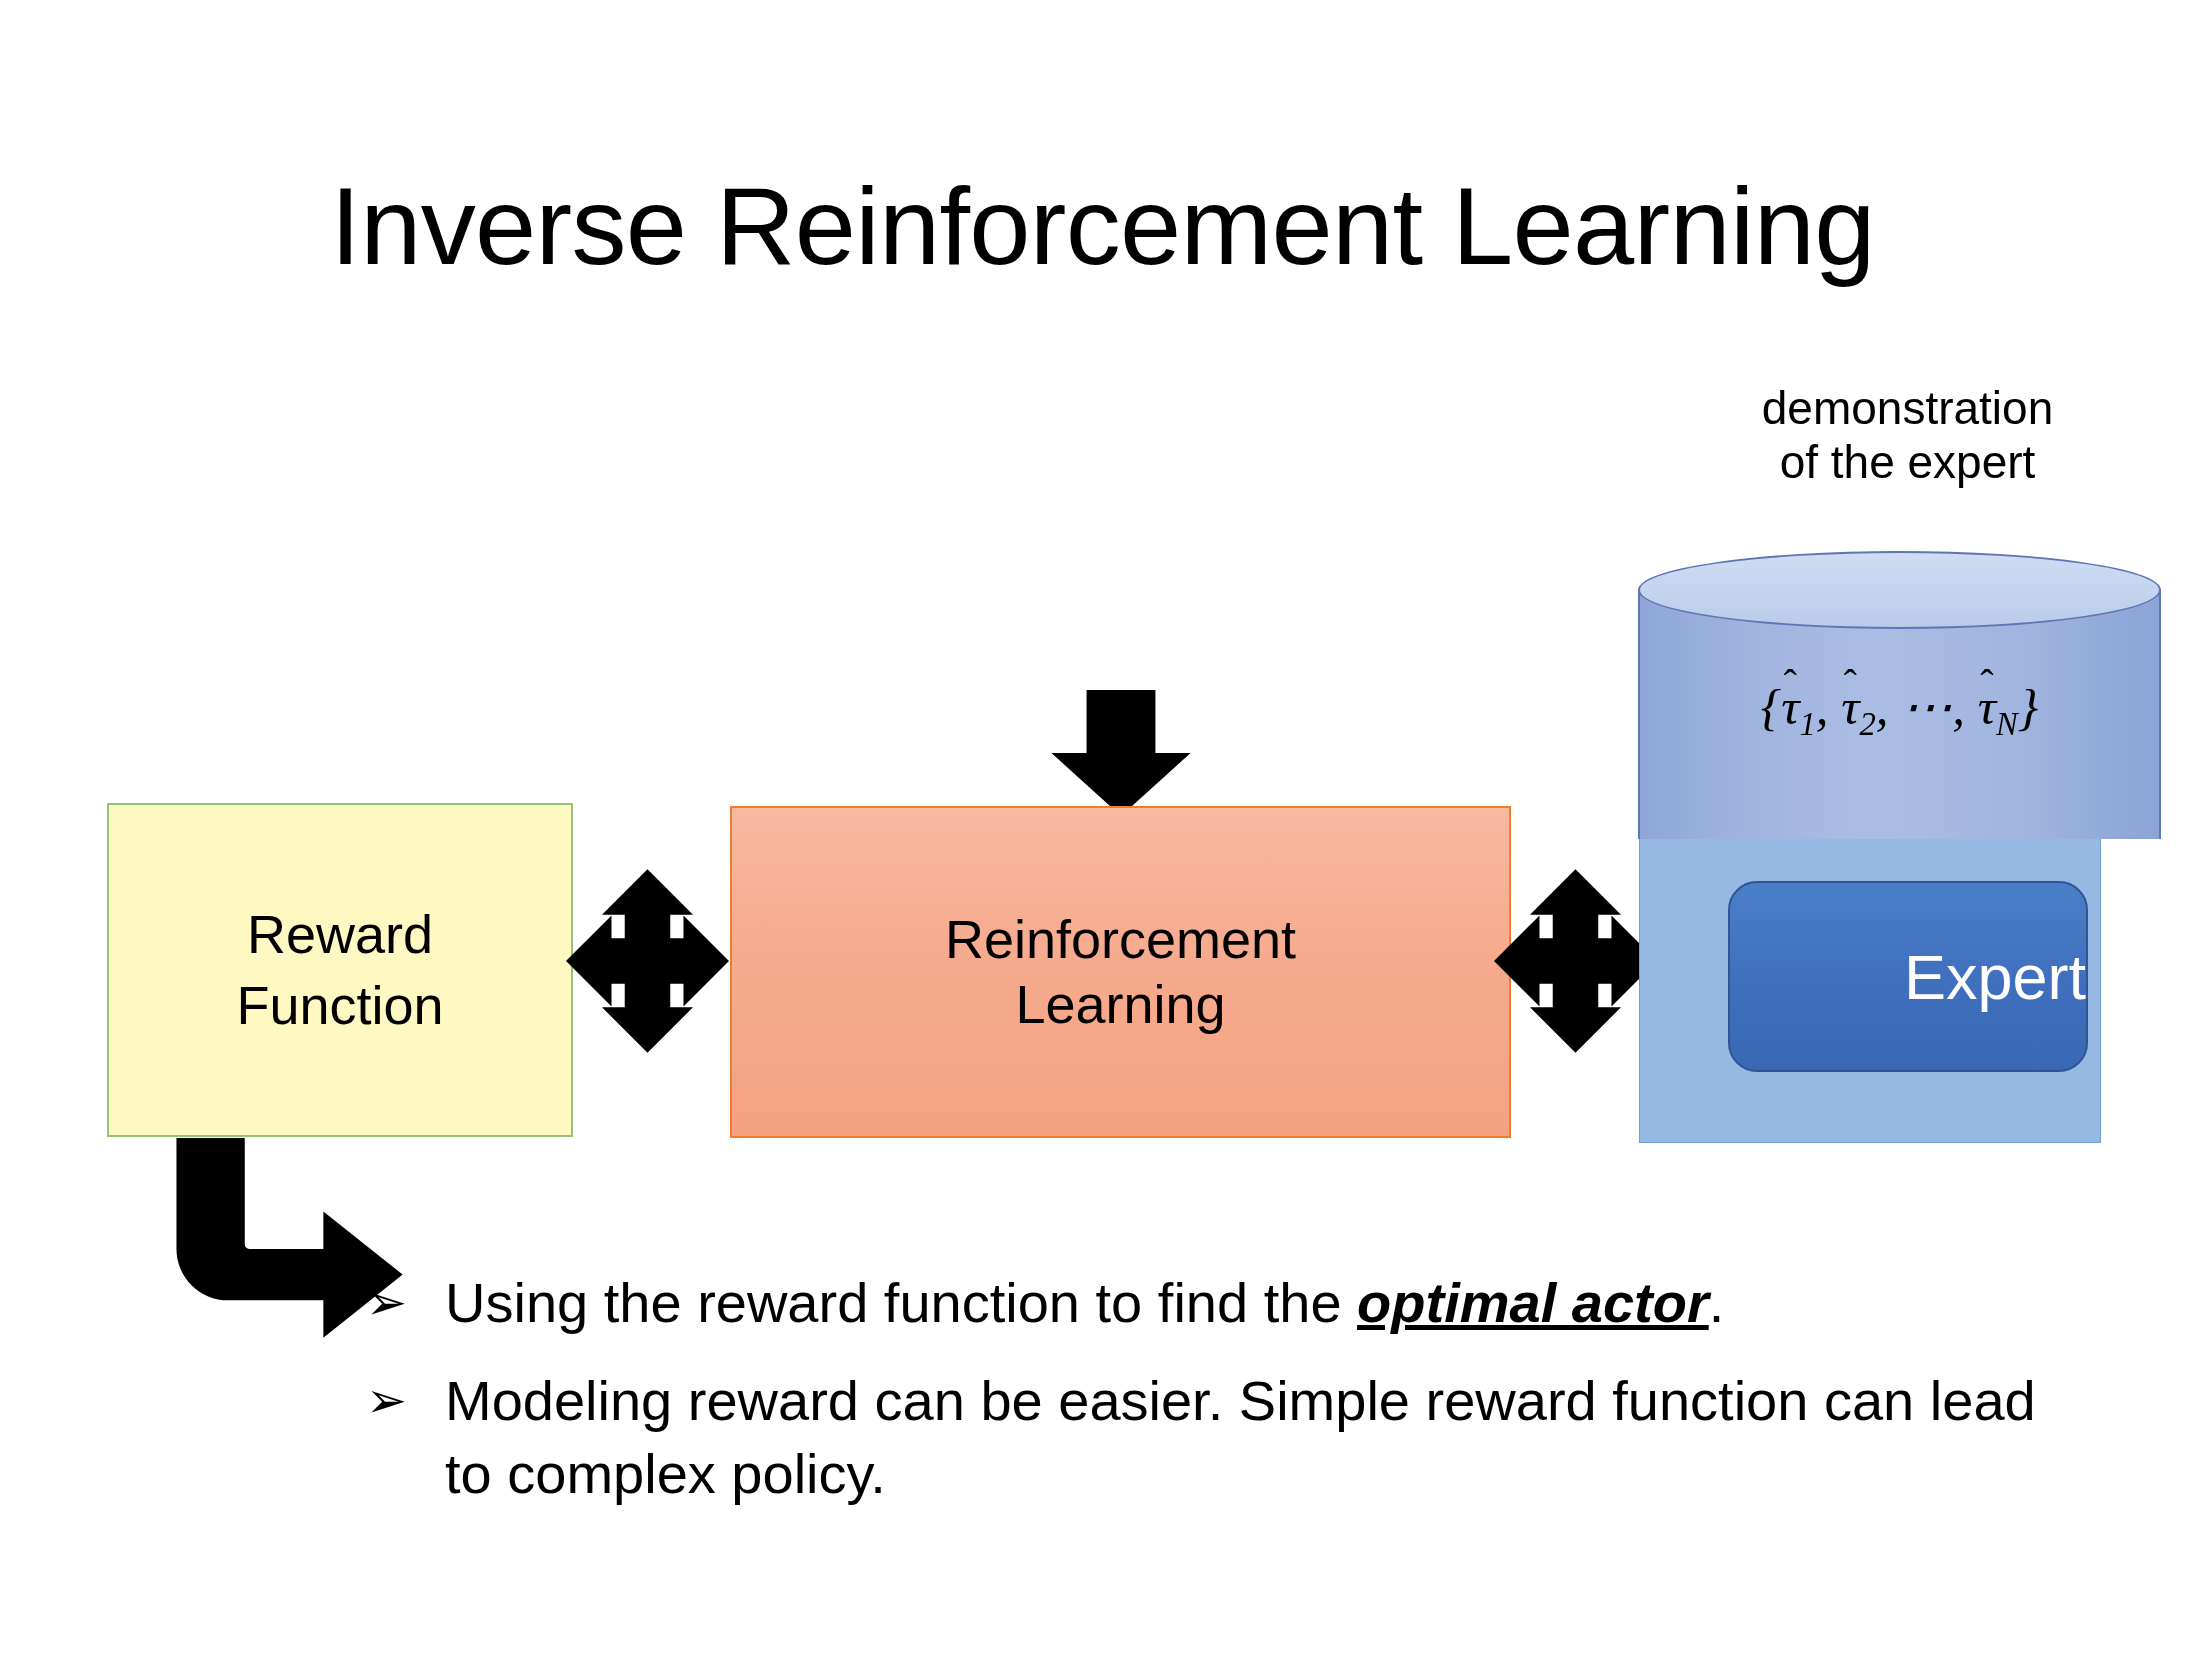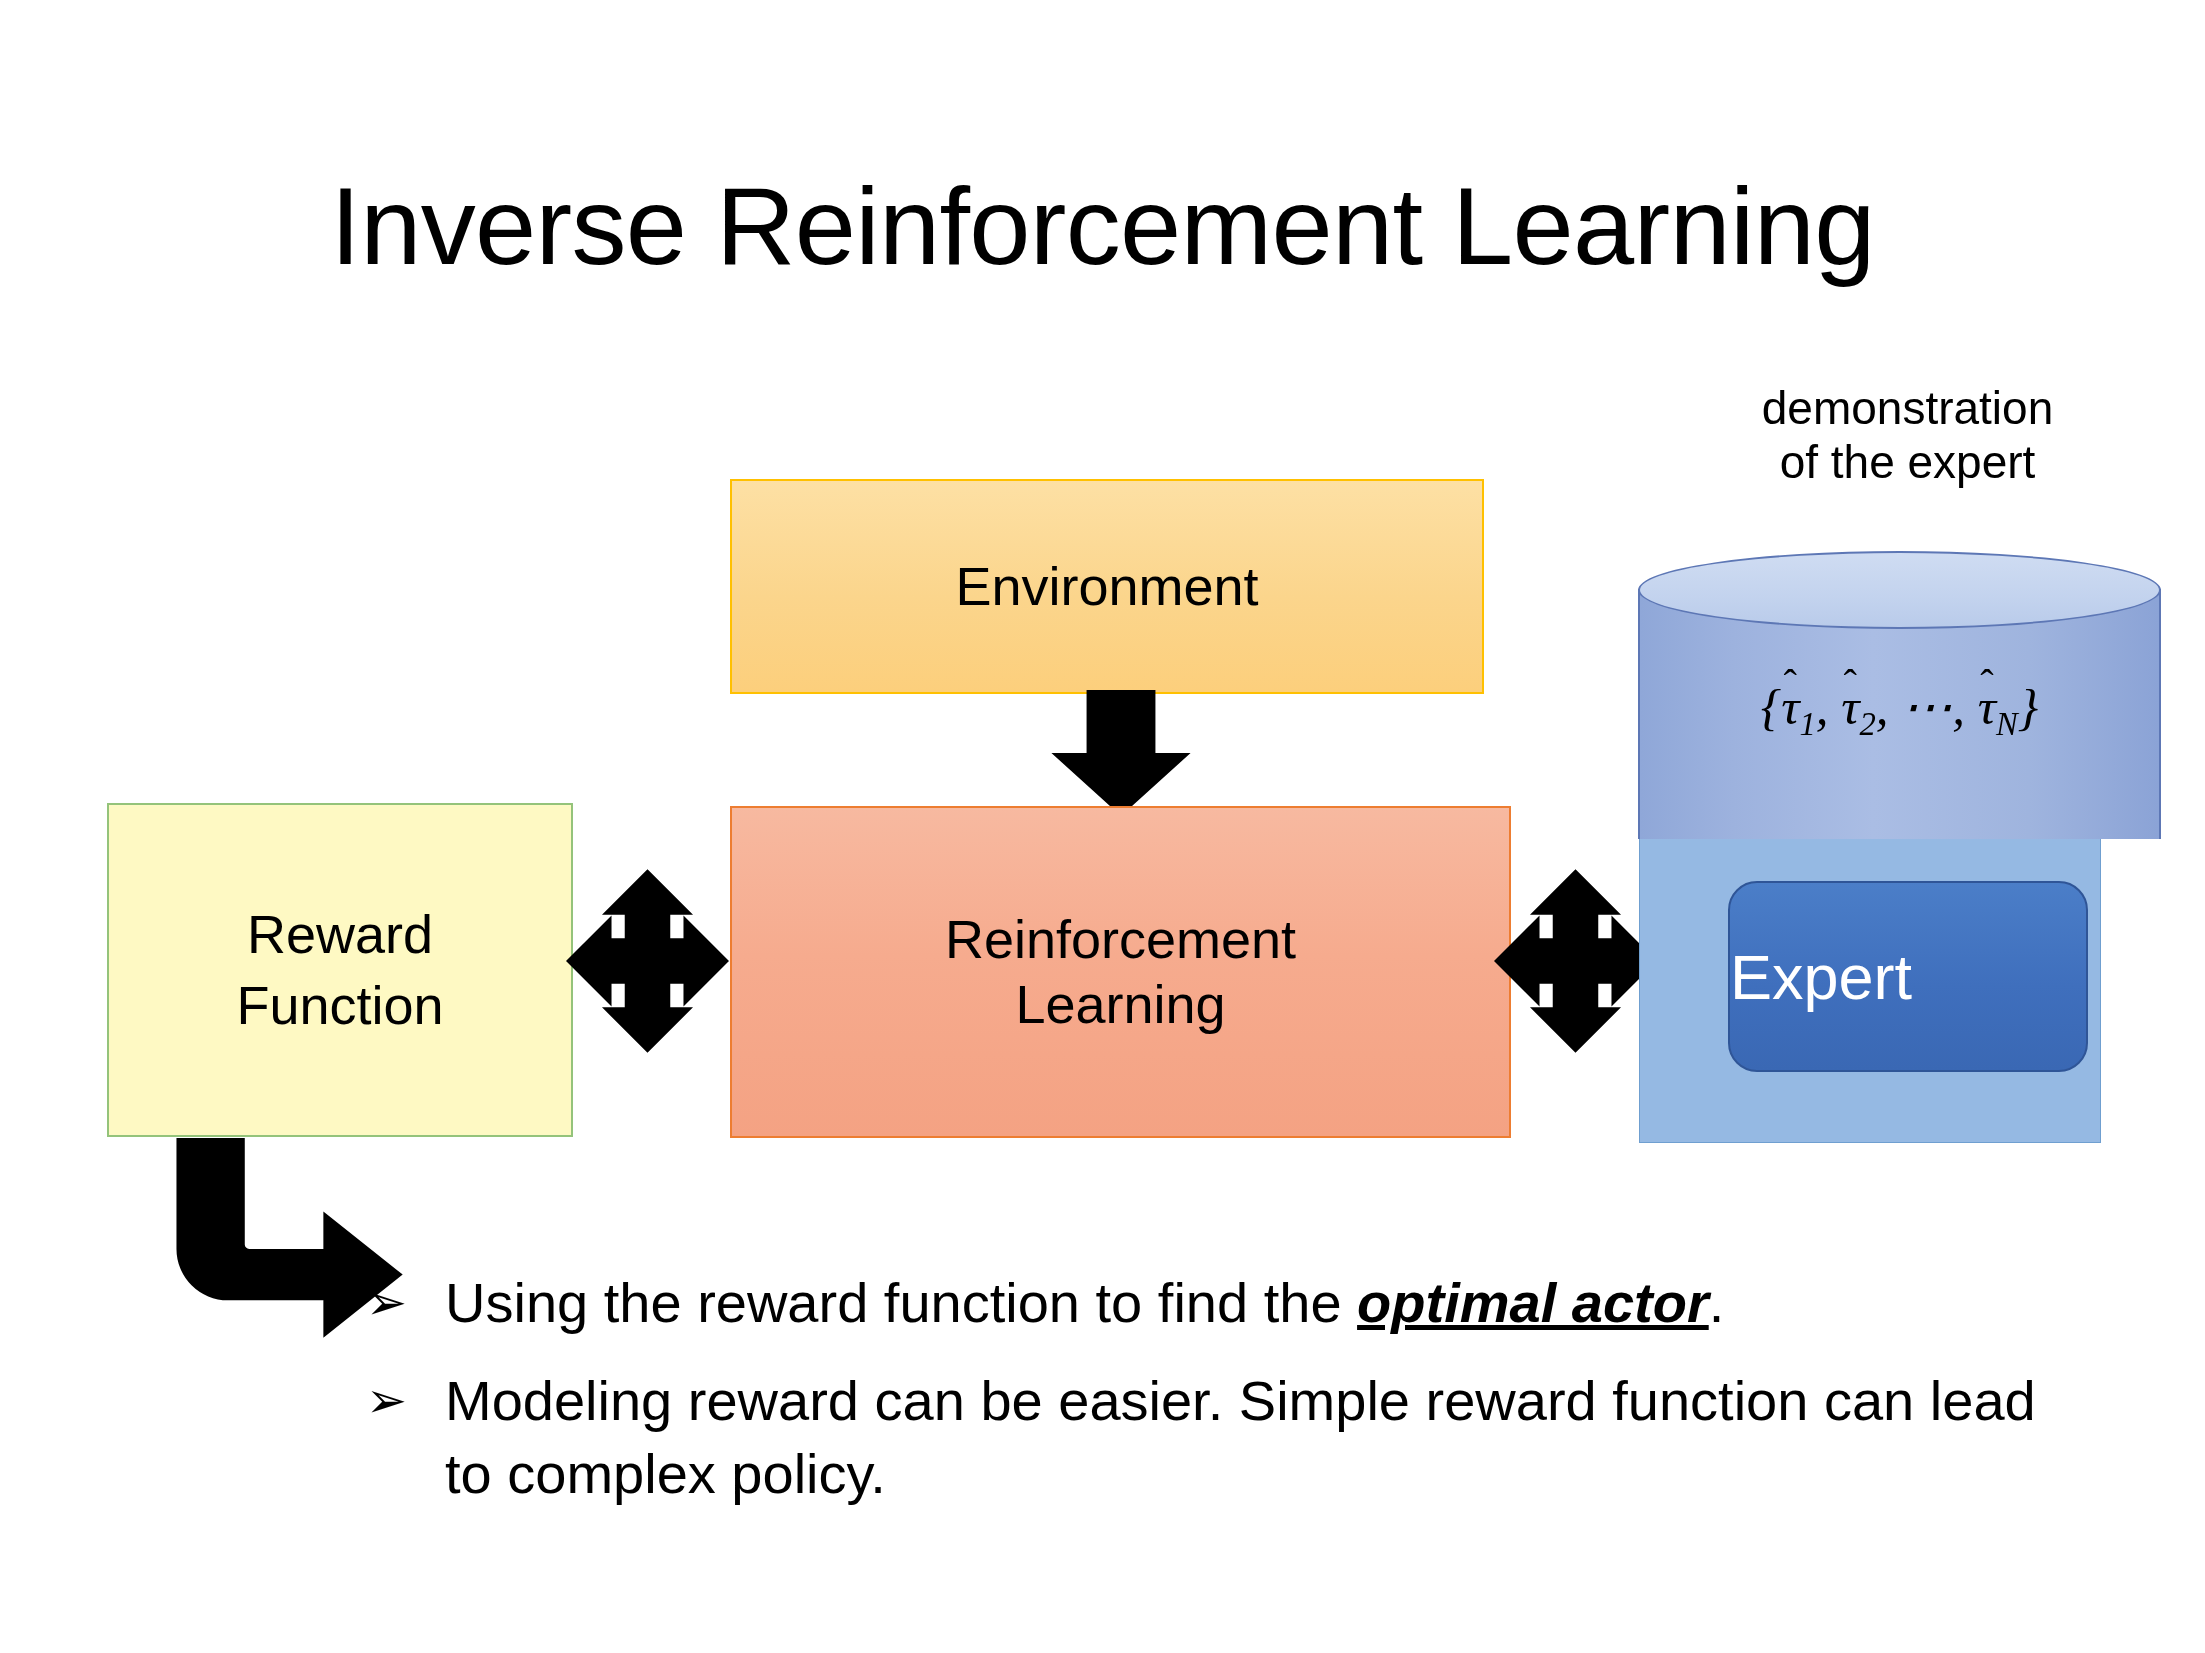--- a/index.html
+++ b/index.html
@@ -180,21 +180,21 @@
     left: 1728px;
     top: 881px;
     width: 360px;
     height: 191px;
     box-sizing: border-box;
     border-radius: 29px;
     background: linear-gradient(180deg, #4b7ec8 0%, #3f6fbd 55%, #3a68b4 100%);
     border: 2.9px solid #2f5597;
     display: flex;
     align-items: center;
-    justify-content: flex-start;
+    justify-content: flex-end;
     color: #ffffff;
     font-size: 63px;
   }
 
   
   .arrow-svg {
     position: absolute;
     display: block;
   }
   #arrow-env-rl { left: 1051px; top: 690px; }
@@ -231,23 +231,20 @@
     text-decoration: underline;
   }
 </style>
 </head>
 <body>
 
 <div id="slide">
 
   <div id="slide-title">Inverse Reinforcement Learning</div>
 
-  <div id="env-box" class="node-box">
-    <span>Environment</span>
-  </div>
 
   <svg id="arrow-env-rl" class="arrow-svg" width="140" height="126" viewBox="0 0 190 172">
     <polygon points="48,0 142,0 142,86 190,86 95,172 0,86 48,86" fill="#000000"></polygon>
   </svg>
 
   <div id="rl-box" class="node-box">
     <span class="stack">
       <span>Reinforcement</span>
       <span>Learning</span>
     </span>

